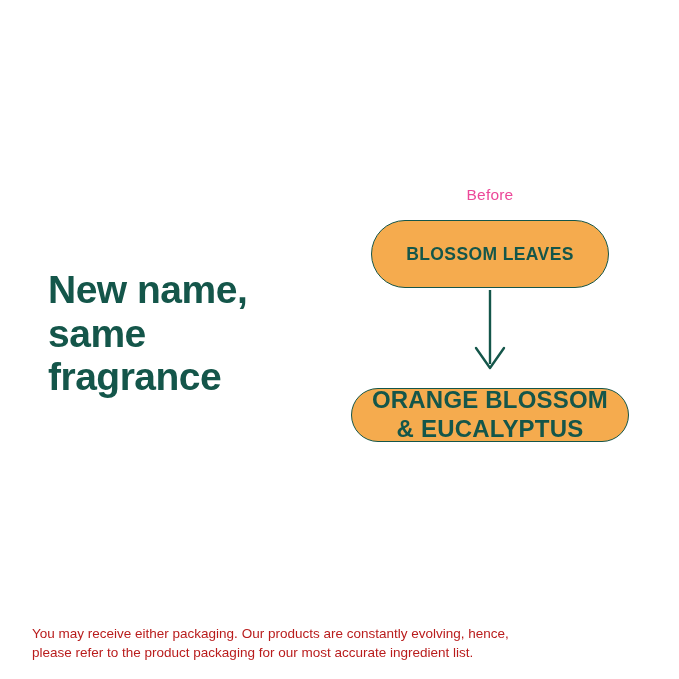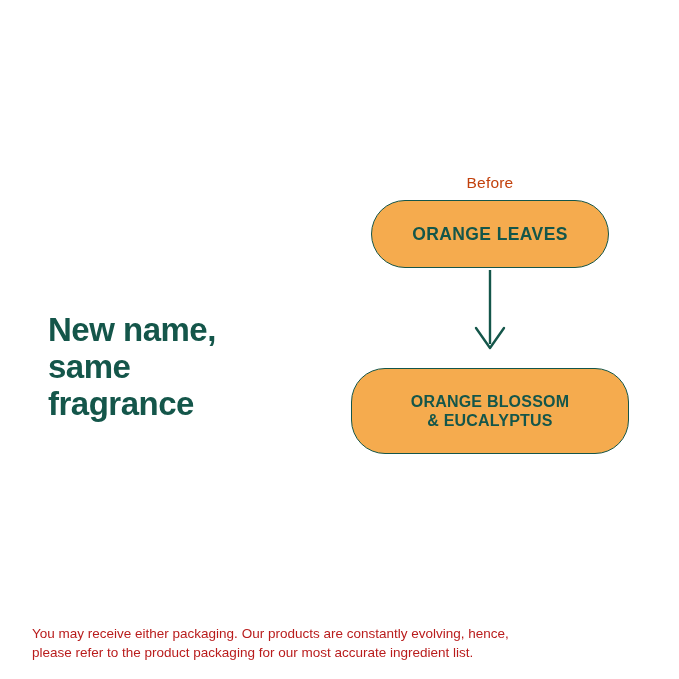--- a/index.html
+++ b/index.html
@@ -18,43 +18,42 @@
     width: 679px;
     height: 679px;
   }
 
   
   .headline {
     position: absolute;
     left: 48px;
     top: 268px;
     width: 280px;
-    font-size: 33px;
+    font-size: 39px;
     font-weight: bold;
     line-height: 1.12;
     letter-spacing: -0.5px;
     color: #14564a;
     white-space: pre-line;
-    margin-top: 44px;
   }
 
   
   .diagram {
     position: absolute;
     left: 330px;
     top: 170px;
     width: 320px;
   }
 
   .caption {
     text-align: center;
     font-size: 15.5px;
-    color: #c2410c;
+    color: #ec4899;
     letter-spacing: 0.2px;
-    margin: 4px;
+    margin: 16px;
   }
 
   .pill {
     margin: 8px auto 0 auto;
     border-radius: 34px;
     background: #f5ab4e;
     border: 1.4px solid #14564a;
     color: #14564a;
     font-weight: bold;
     display: flex;
@@ -67,22 +66,22 @@
 
   .pill-before {
     width: 238px;
     height: 68px;
     font-size: 17.5px;
     letter-spacing: 0.4px;
   }
 
   .pill-after {
     width: 278px;
-    height: 86px;
-    font-size: 16px;
+    height: 54px;
+    font-size: 24px;
     letter-spacing: 0.2px;
     white-space: pre-line;
   }
 
   .arrow-wrap {
     height: 92px;
     display: flex;
     align-items: center;
     justify-content: center;
   }
@@ -109,21 +108,21 @@
 <div class="canvas">
 
   <div class="headline">New name,
 same
 fragrance</div>
 
   <div class="diagram">
 
     <p class="caption">Before</p>
 
-    <div class="pill pill-before">ORANGE LEAVES</div>
+    <div class="pill pill-before">BLOSSOM LEAVES</div>
 
     <div class="arrow-wrap">
       <svg width="40" height="88" viewBox="0 0 40 88">
         <line x1="20" y1="0" x2="20" y2="74" stroke="#14564a" stroke-width="2.4"></line>
         <polyline points="6,58 20,78 34,58" fill="none" stroke="#14564a" stroke-width="2.4" stroke-linecap="round" stroke-linejoin="round"></polyline>
       </svg>
     </div>
 
 
     <div class="pill pill-after">ORANGE BLOSSOM

